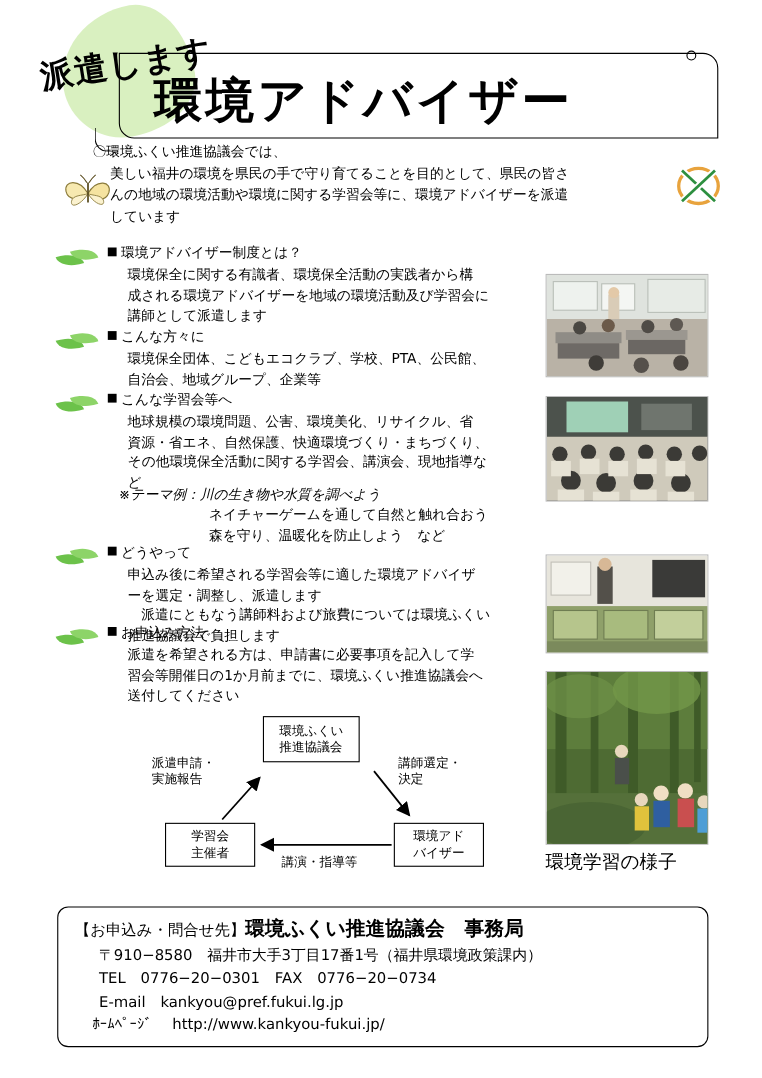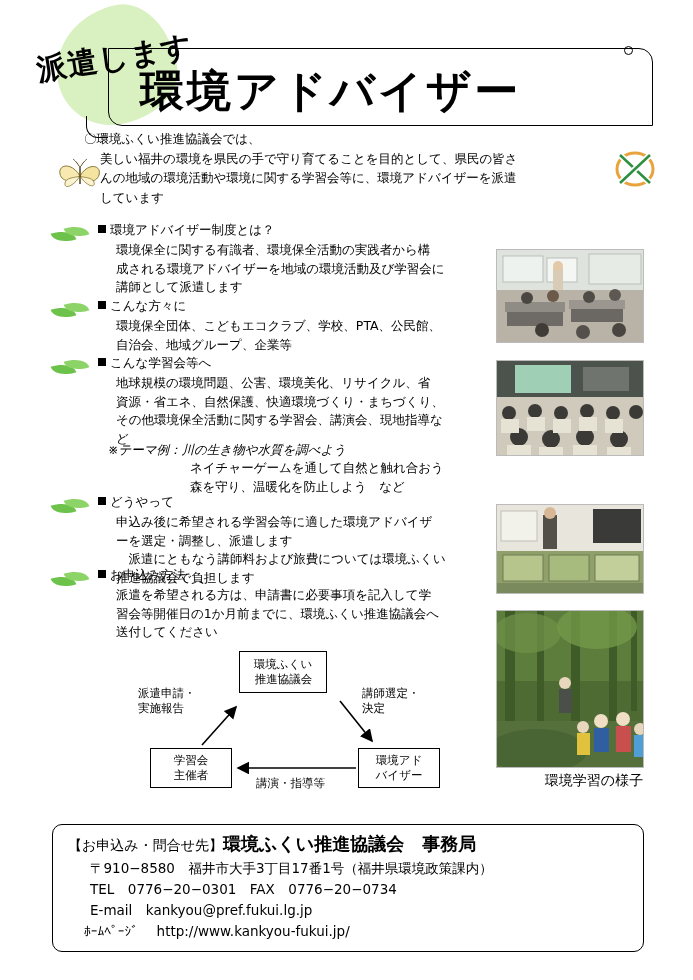--- a/index.html
+++ b/index.html
@@ -74,21 +74,21 @@
     white-space: pre-wrap;
     font-family: "DejaVu Sans", sans-serif;
   }
 
   
   .intro {
     position: absolute;
     left: 84px; top: 130px;
     width: 480px;
   }
-  .intro .line { font-size: 12.5px; line-height: 19.5px; font-family: Liberation Sans, sans-serif; }
+  .intro .line { font-size: 12.5px; line-height: 19.5px; font-family: Liberation Mono, monospace; }
   .indent1 { padding-left: 16px; }
 
   
   .butterfly {
     position: absolute;
     left: 56px; top: 156px;
     width: 48px; height: 38px;
   }
   
   .ring-icon {
@@ -128,33 +128,32 @@
   }
 
   
   .photo {
     position: absolute;
     overflow: hidden;
     border: 1px solid #bbb;
   }
   .cap {
     position: absolute;
-    font-size: 14px;
-    font-family: "DejaVu Sans", sans-serif;
-    text-align: center;
+    font-size: 17px;
+    font-family: "DejaVu Sans", sans-serif;
     width: 196px;
   }
 
   
   .fbox {
     position: absolute;
     border: 1px solid #000;
     font-size: 11.5px;
     line-height: 15px;
-    text-align: right;
+    text-align: left;
     font-family: "DejaVu Sans", sans-serif;
     display: flex;
     align-items: center;
     justify-content: center;
     background: #fff;
   }
   .flabel {
     position: absolute;
     font-size: 11.5px;
     line-height: 15px;

